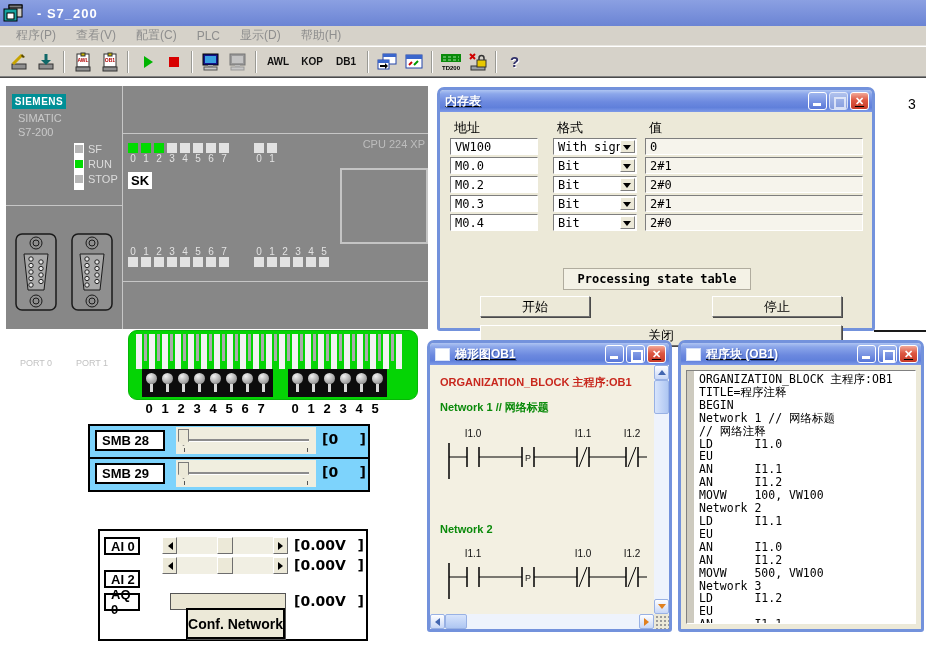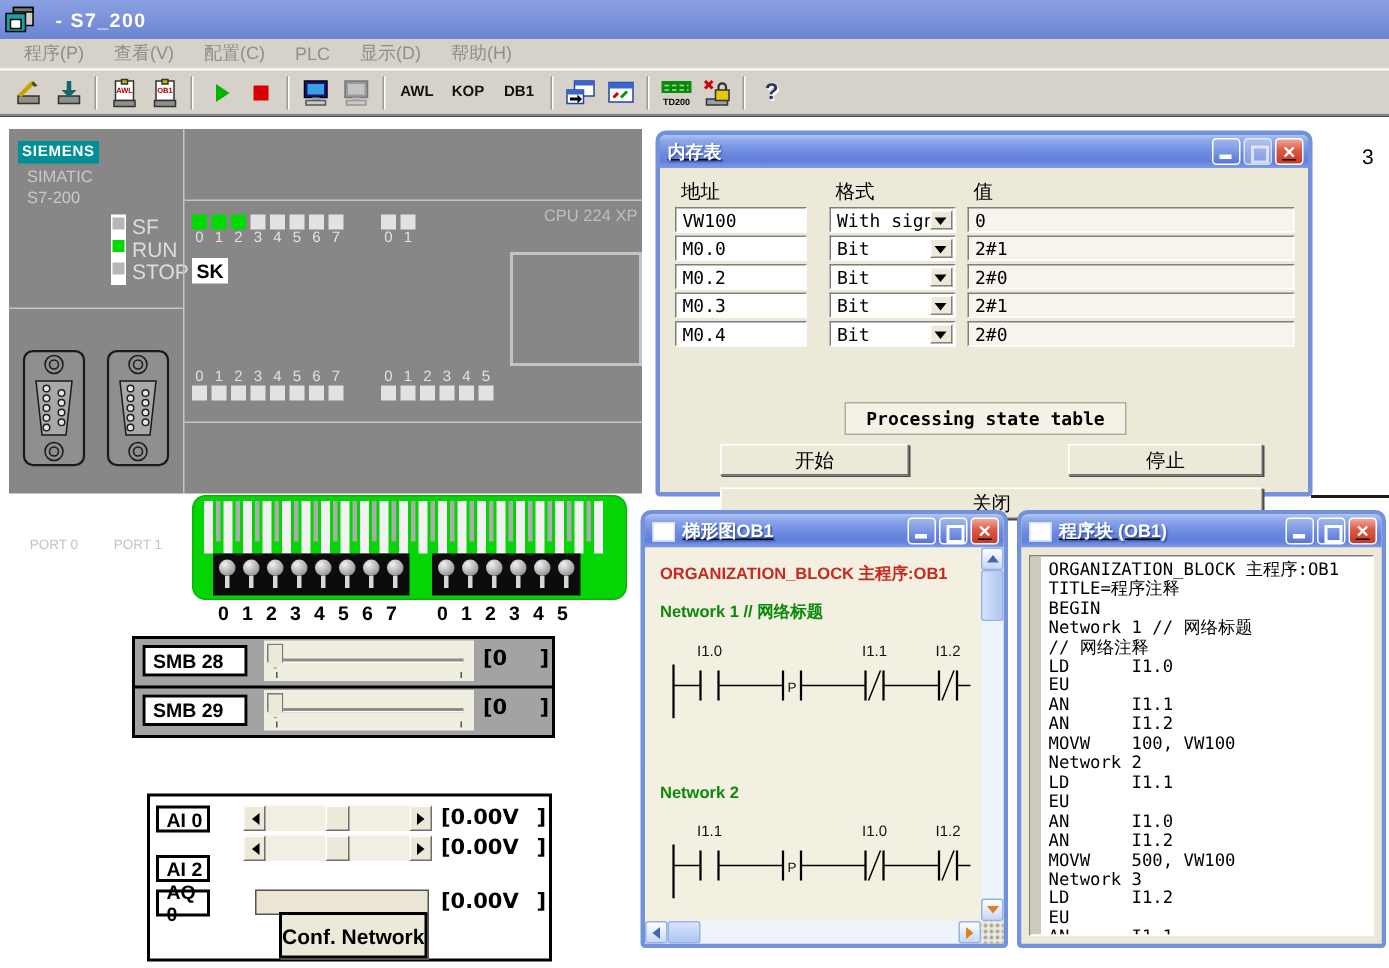--- a/index.html
+++ b/index.html
@@ -21,21 +21,21 @@
   .client{position:absolute;left:0;top:79px;width:926px;height:566px;background:#fff;}
   
   .plc{position:absolute;left:6px;top:7px;width:422px;height:243px;background:#878787;}
   .divider{position:absolute;background:#C6C6C6;}
   .siemens{position:absolute;left:6px;top:8px;width:54px;height:15px;background:#008F96;color:#fff;
     font-size:10px;font-weight:bold;display:flex;align-items:center;justify-content:center;letter-spacing:.5px;}
   .simatic{position:absolute;left:12px;top:26px;color:#C9C9C9;font-size:11px;}
   .s7200{position:absolute;left:12px;top:40px;color:#C9C9C9;font-size:11px;}
   .ledstrip{position:absolute;left:68px;top:57px;width:10px;height:47px;background:#fff;}
   .sled{position:absolute;left:1px;width:8px;height:8px;}
-  .sledlab{position:absolute;left:82px;color:#DCDCDC;font-size:14px;}
+  .sledlab{position:absolute;left:82px;color:#DCDCDC;font-size:11px;}
   .cpu{position:absolute;right:3px;top:52px;color:#BDBDBD;font-size:11px;}
   .sk{position:absolute;left:122px;top:86px;background:#fff;color:#000;font-weight:bold;font-size:13px;
     padding:1px 3px;}
   .exprect{position:absolute;left:334px;top:82px;width:84px;height:72px;border:2px solid #C4C4C4;}
   .ledgrp{position:absolute;}
   .ledrow{display:flex;gap:3px;}
   .led{width:10px;height:10px;}
   .led.on{background:#00DB00;}
   .led.off{background:#E2E2E2;}
   .ledlabels{display:flex;gap:3px;}
@@ -50,21 +50,21 @@
   .swgrp{position:absolute;top:38px;display:flex;background:#0C0C0C;padding:2px;gap:1px;}
   #swg0{left:13px;} #swg1{left:159px;}
   .swmod{width:15px;height:24px;background:#0C0C0C;position:relative;}
   .bulb{position:absolute;left:2px;top:2px;width:11px;height:11px;border-radius:50%;
     background:radial-gradient(circle at 35% 30%,#F2F2F2,#A2A2A2 65%,#7C7C7C);}
   .stem{position:absolute;left:6px;top:13px;width:3px;height:8px;background:#D8D8D8;}
   .termnums{position:absolute;top:322px;display:flex;font-weight:bold;font-size:13px;color:#000;}
   #num0{left:141px;} #num1{left:287px;}
   .termnums span{width:16px;text-align:center;}
   
-  .smbbox{position:absolute;left:88px;top:345px;width:282px;height:68px;background:#a3a3a3;
+  .smbbox{position:absolute;left:88px;top:345px;width:282px;height:68px;background:#7dd3fc;
     border:2px solid #000;box-sizing:border-box;}
   .smbrow{position:relative;height:31px;}
   .smbrow.first{border-bottom:2px solid #000;}
   .labelbox{position:absolute;border:2px solid #000;background:#fff;font-weight:bold;font-size:13px;
     display:flex;align-items:center;padding-left:5px;box-sizing:border-box;}
   .smblab{left:5px;top:4px;width:70px;height:21px;}
   .sliderarea{position:absolute;left:86px;top:1px;width:140px;height:27px;background:#F0EEDF;}
   .strack{position:absolute;left:5px;right:7px;top:12px;height:2px;background:#8C8C8C;border-bottom:1px solid #fff;}
   .sthumb{position:absolute;left:2px;top:2px;width:11px;height:17px;background:#ECE9D8;border:1px solid #7A7A7A;
     clip-path:polygon(0 0,100% 0,100% 72%,50% 100%,0 72%);box-sizing:border-box;}
@@ -677,21 +677,21 @@
             <div class="mfield mcombo">
               <span class="combotext">Bit</span>
               <div class="arrowbtn">
                 <span class="arrowtri"></span>
               </div>
             </div>
             <div class="mfield mval">2#0</div>
           </div>
         </div>
       <div class="procbox">Processing state table</div>
-      <div class="btn3d" style="left:40px;top:184px;width:126px">开始</div>
+      <div class="btn3d" style="left:40px;top:184px;width:110px">开始</div>
       <div class="btn3d" style="left:272px;top:184px;width:130px">停止</div>
       <div class="btn3d" style="left:40px;top:213px;width:362px">关闭</div>
     </div>
   </div>
 
   <div class="xpwin" style="left:427px;top:261px;width:245px;height:292px">
     <div class="tb2">
       <div class="docicon"></div>
       <span class="wtitle">梯形图OB1</span>
       <div class="winbtns">

